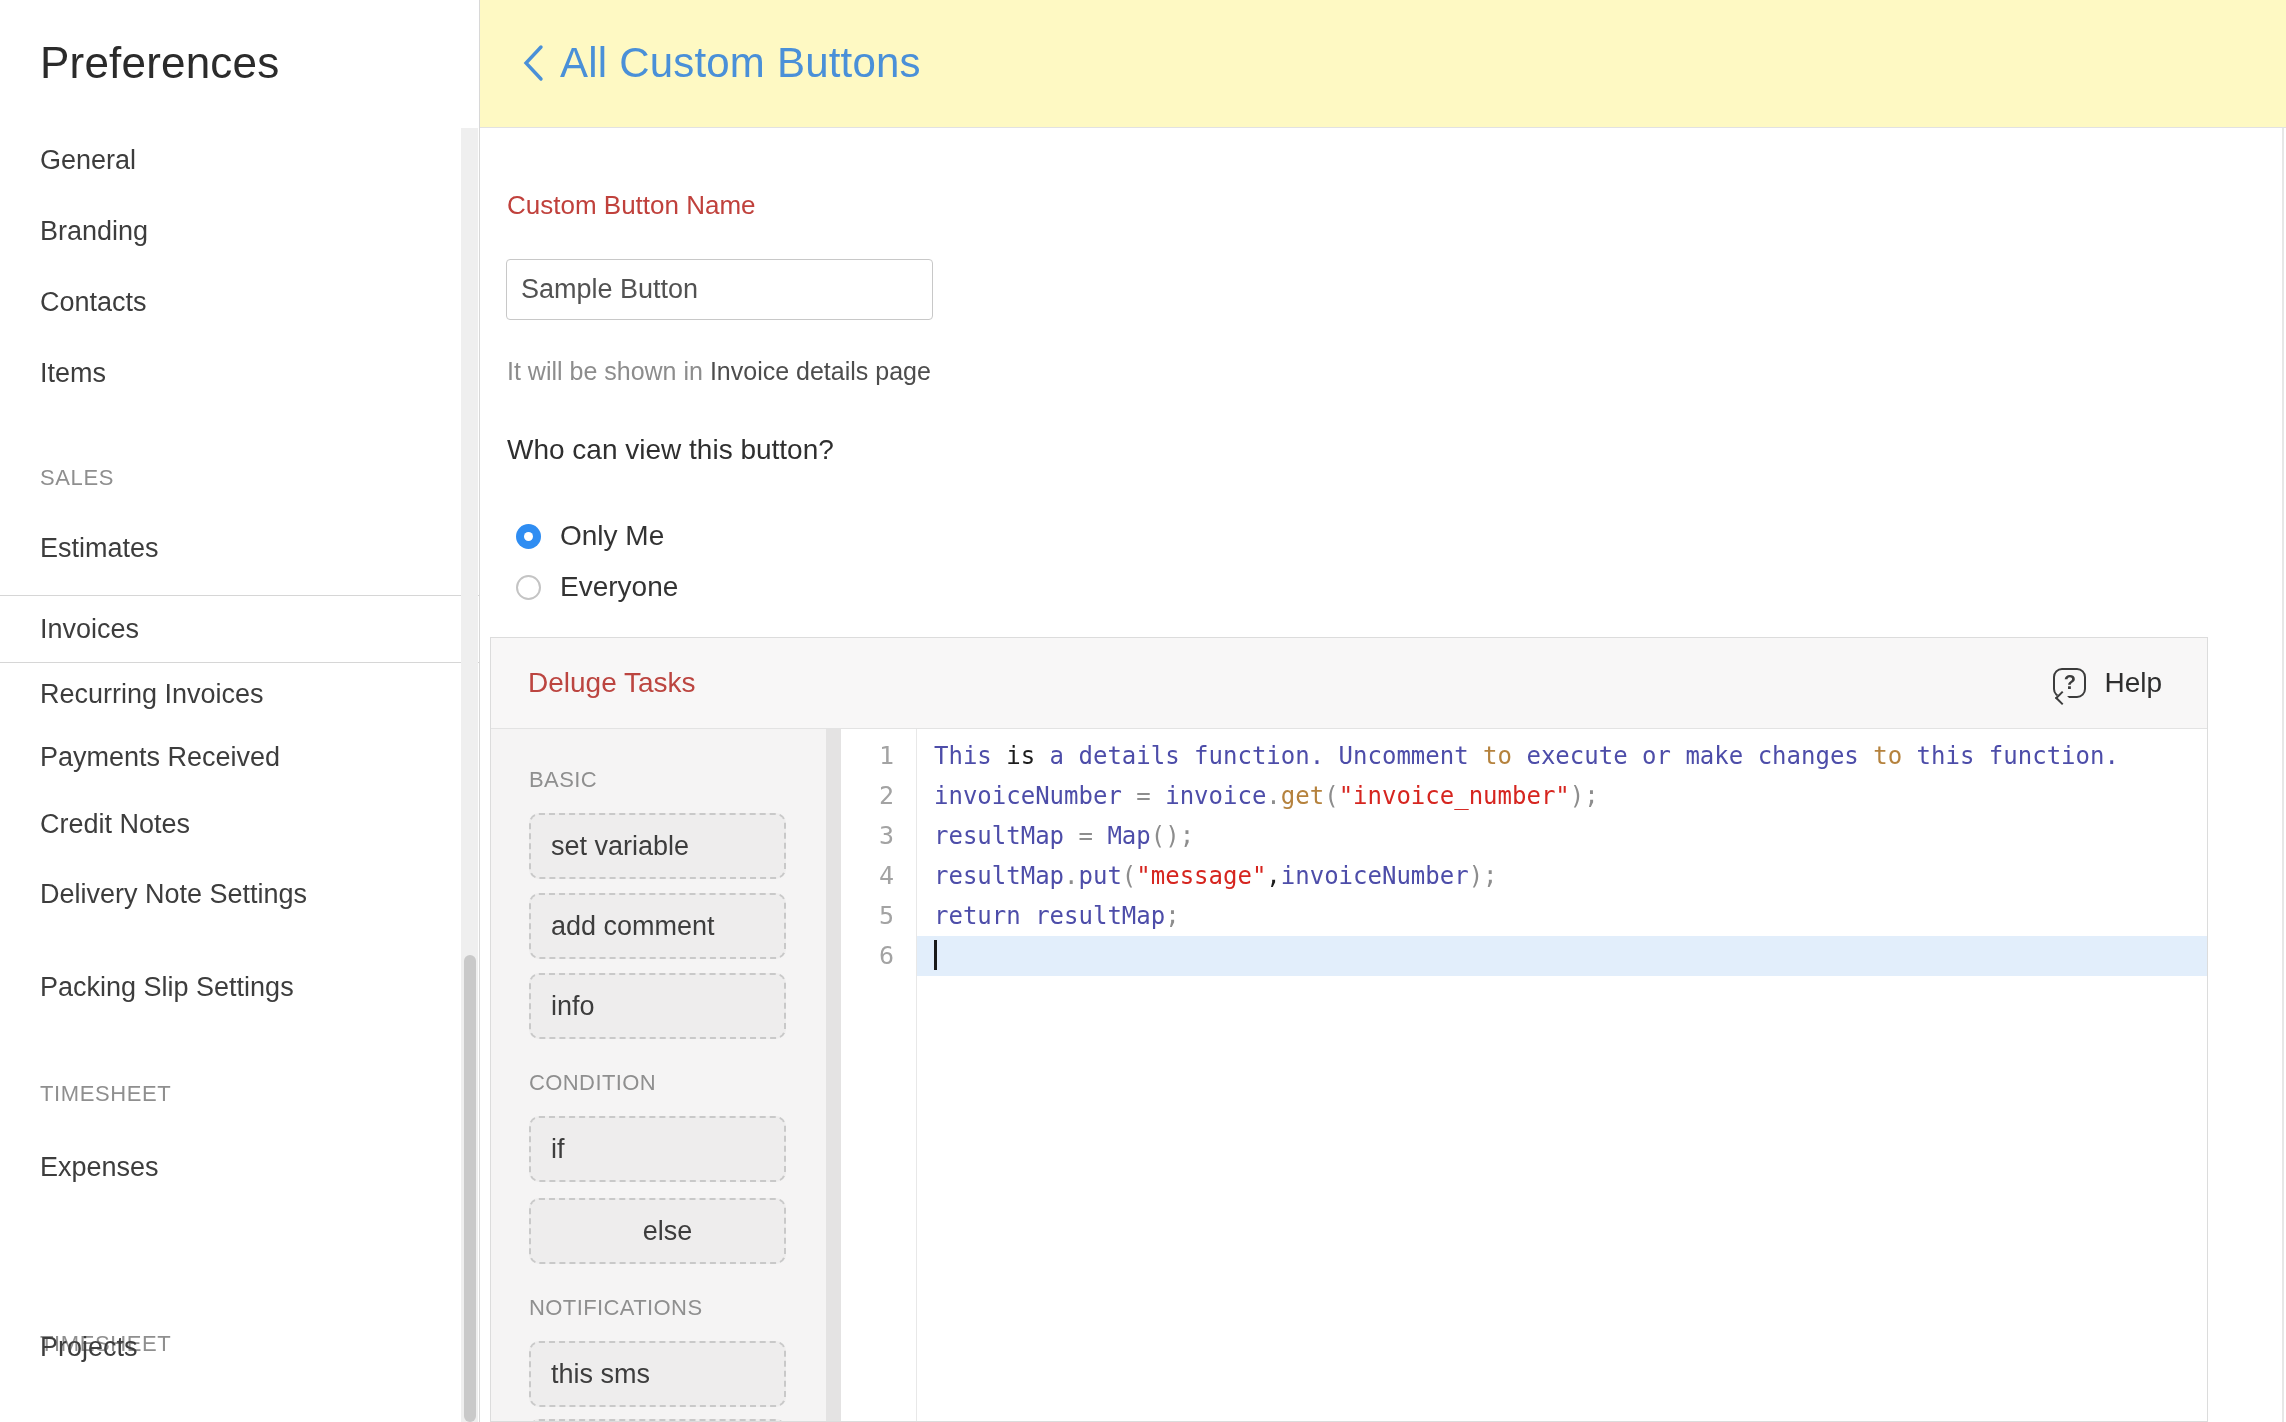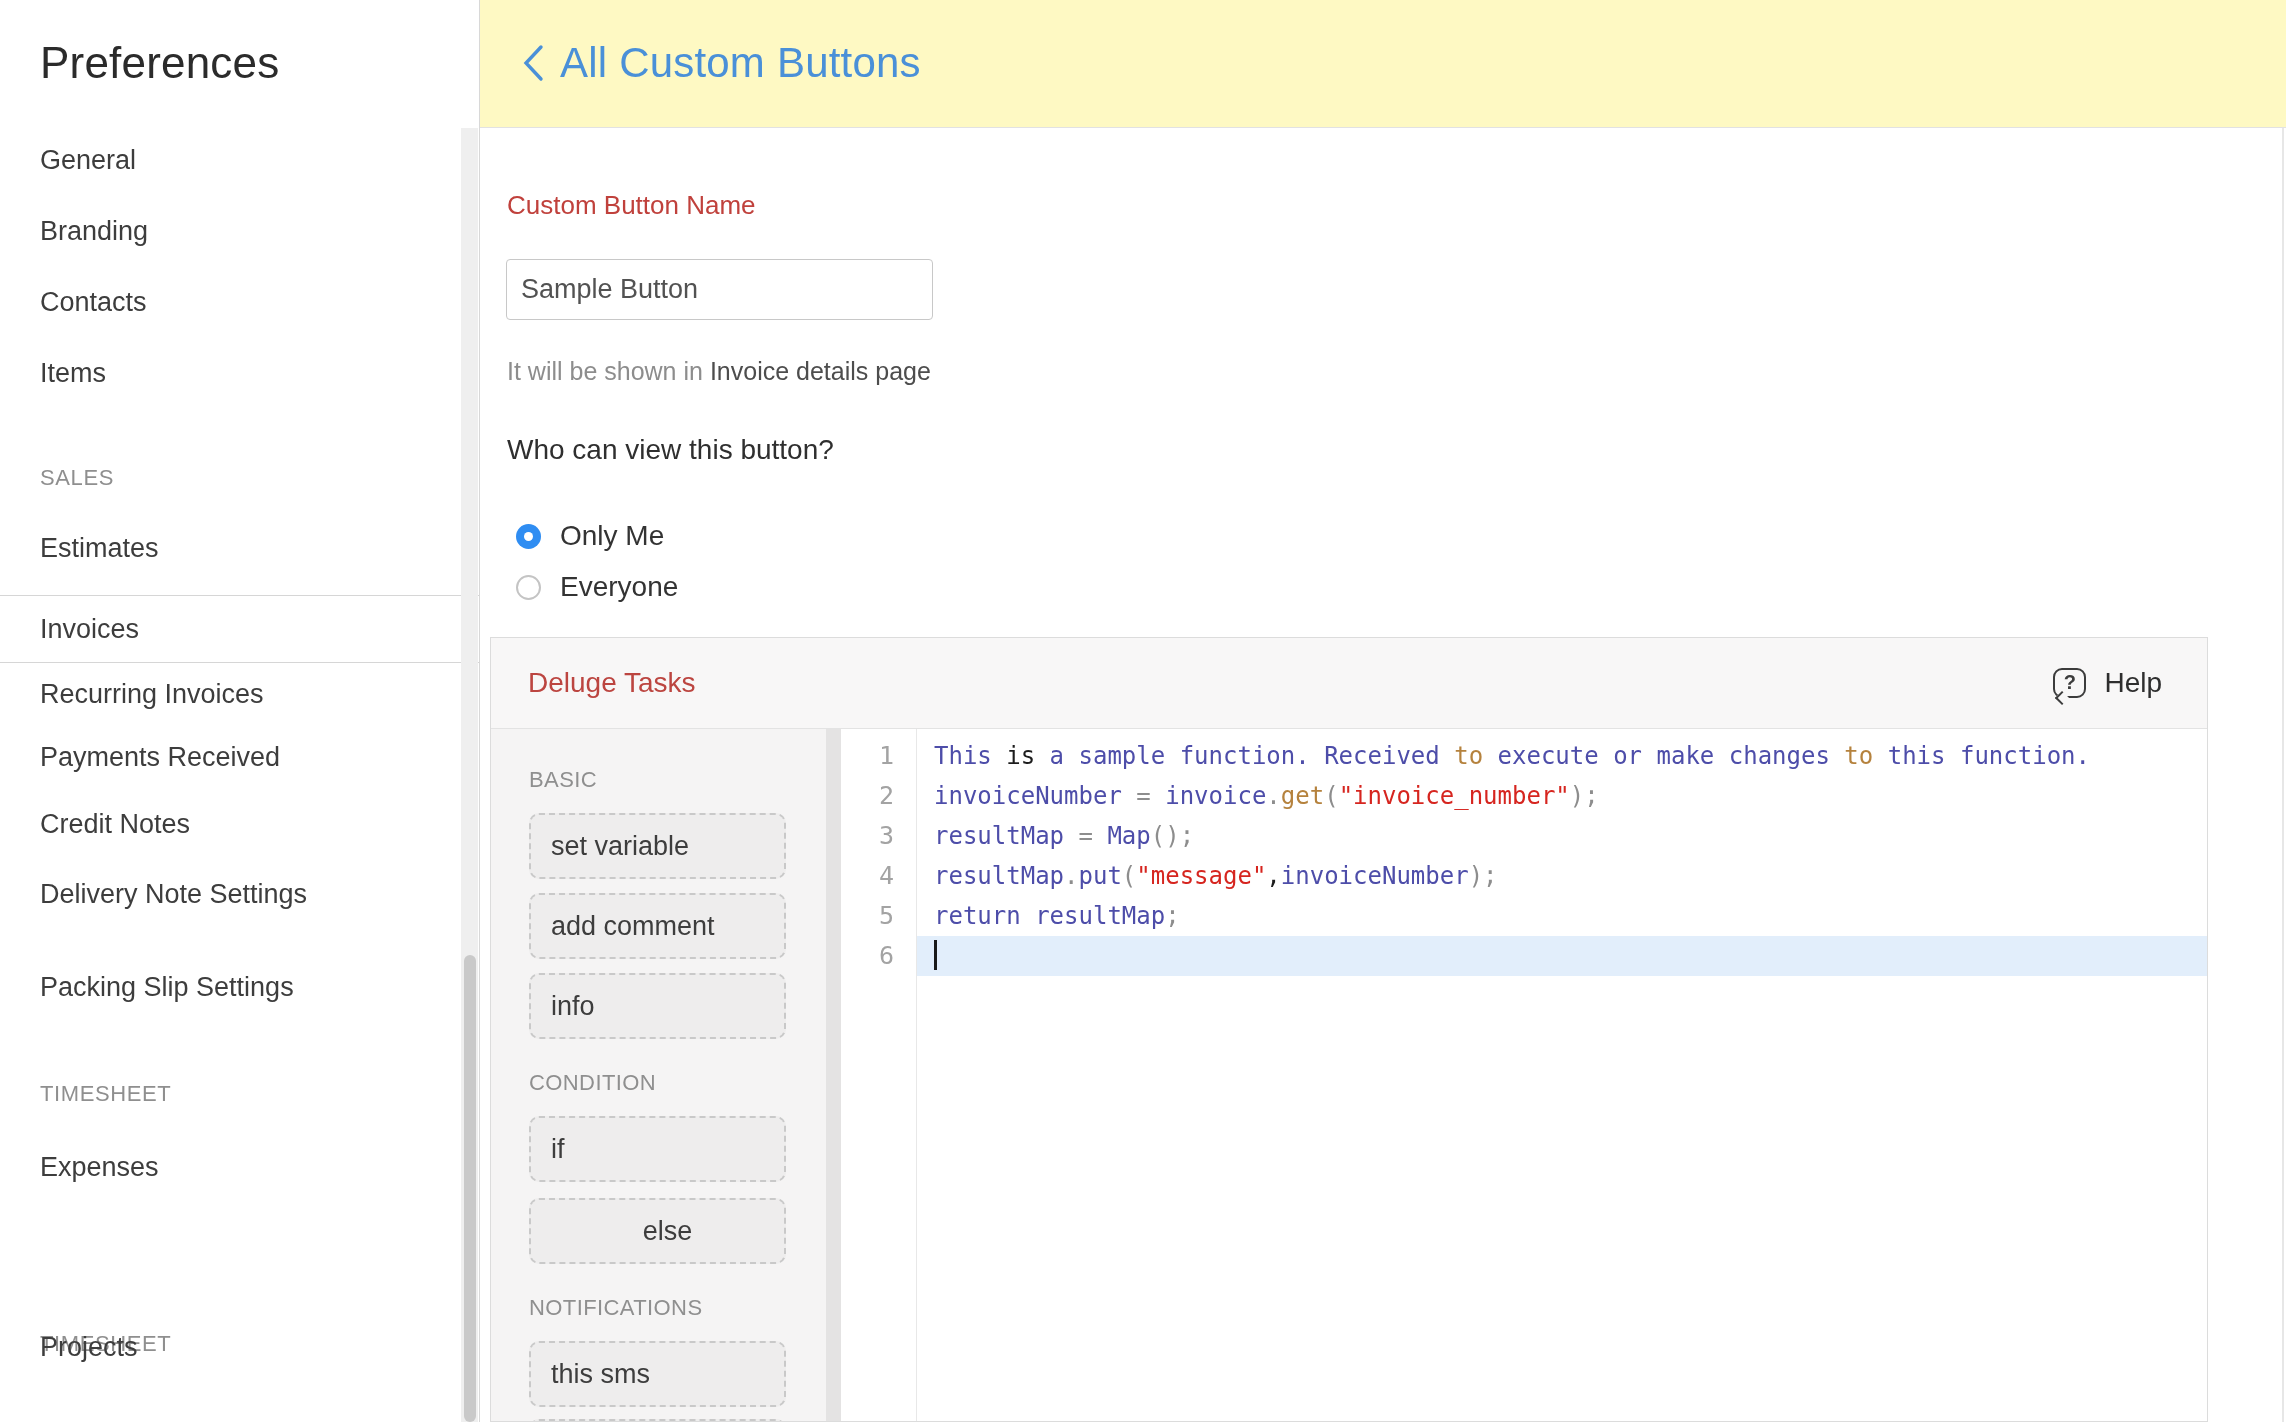--- a/index.html
+++ b/index.html
@@ -144,21 +144,21 @@
     <div class="palette-scroll"></div>
     <div class="gutter" id="gutter">
         <div class="ln">1</div>
         <div class="ln">2</div>
         <div class="ln">3</div>
         <div class="ln">4</div>
         <div class="ln">5</div>
         <div class="ln">6</div>
       </div>
     <div class="code-area" id="code-area">
-        <div class="code-line"><span class="tk-v">This </span><span class="tk-k">is</span><span class="tk-v"> a sample function. Received </span><span class="tk-f">to</span><span class="tk-v"> execute or make changes </span><span class="tk-f">to</span><span class="tk-v"> this function.</span></div>
+        <div class="code-line"><span class="tk-v">This </span><span class="tk-k">is</span><span class="tk-v"> a details function. Uncomment </span><span class="tk-f">to</span><span class="tk-v"> execute or make changes </span><span class="tk-f">to</span><span class="tk-v"> this function.</span></div>
         <div class="code-line"><span class="tk-v">invoiceNumber </span><span class="tk-p">= </span><span class="tk-v">invoice</span><span class="tk-p">.</span><span class="tk-f">get</span><span class="tk-p">(</span><span class="tk-s">"invoice_number"</span><span class="tk-p">);</span></div>
         <div class="code-line"><span class="tk-v">resultMap </span><span class="tk-p">= </span><span class="tk-v">Map</span><span class="tk-p">();</span></div>
         <div class="code-line"><span class="tk-v">resultMap</span><span class="tk-p">.</span><span class="tk-v">put</span><span class="tk-p">(</span><span class="tk-s">"message"</span><span class="tk-k">,</span><span class="tk-v">invoiceNumber</span><span class="tk-p">);</span></div>
         <div class="code-line"><span class="tk-v">return resultMap</span><span class="tk-p">;</span></div>
         <div class="code-line active"><span class="cursor"></span></div>
       </div>
   </div>
 </div>
 
 </body></html>

